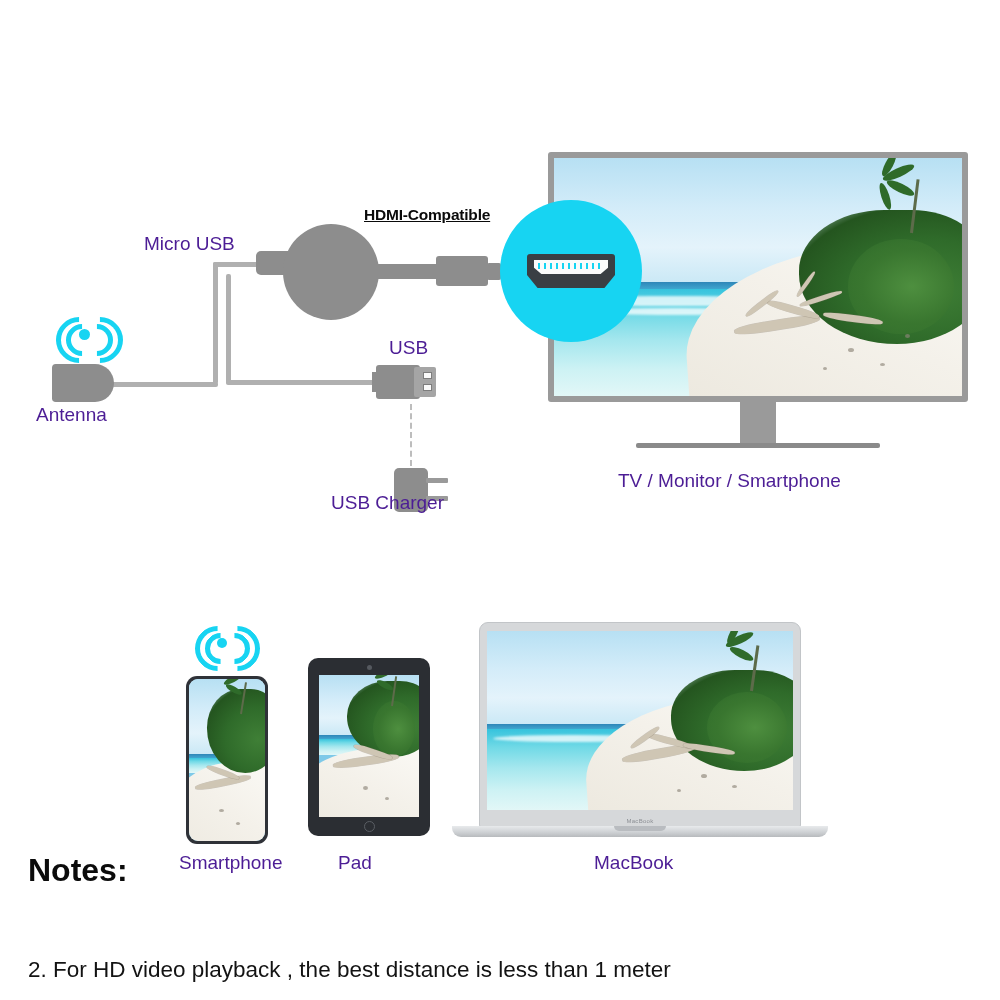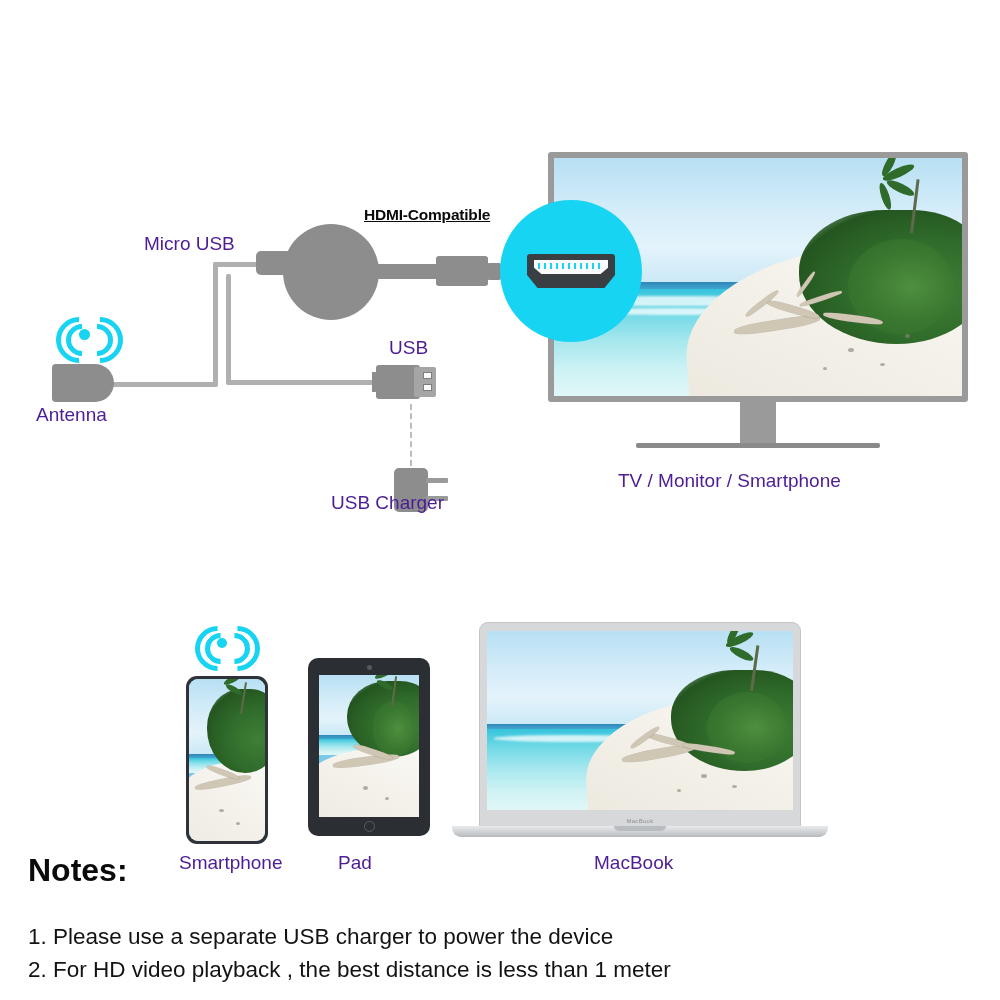--- a/index.html
+++ b/index.html
@@ -534,16 +534,15 @@
       <div class="pebble" style="left:62%; top:88%; width:4px; height:3px;"></div>
     </div>
     <div id="laptop-brand">MacBook</div>
   </div>
   <div class="abs" id="laptop-base" style="left:452px; top:826px;">
     <div id="laptop-notch"></div>
   </div>
   <div class="abs label" style="left:594px; top:852px;">MacBook</div>
 
   <div class="abs" id="notes-title" style="left:28px; top:852px;">Notes:</div>
-  <div class="abs note-line" style="left:28px; top:922px;">1. Please use a separate USB charger to power the device</div>
   <div class="abs note-line" style="left:28px; top:955px;">2. For HD video playback , the best distance is less than 1 meter</div>
 
 </div>
 
 </body></html>

